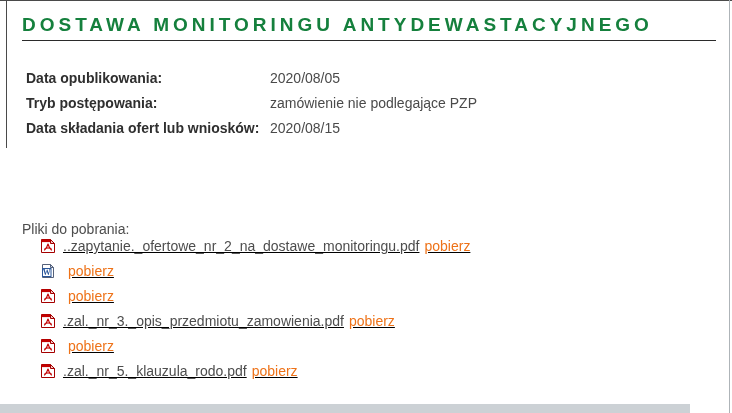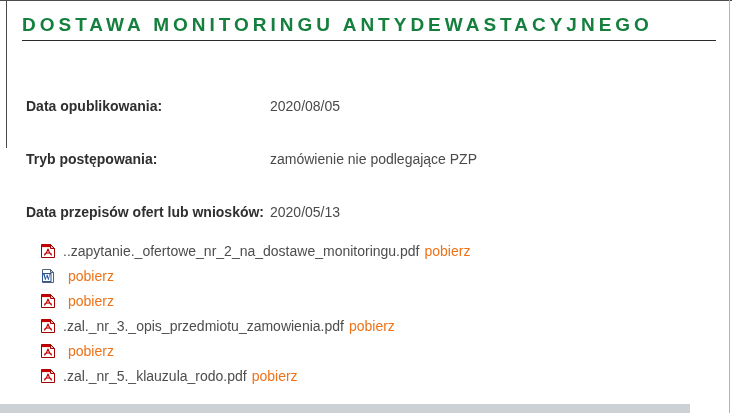--- a/index.html
+++ b/index.html
@@ -18,36 +18,36 @@
   .bottom-bar   { position: absolute; left: 0; top: 404px; width: 690px; height: 9px; background: #ccd1d5; }
 
   .title {
     position: absolute; left: 22px; top: 14px;
     font-size: 19px; font-weight: bold; letter-spacing: 4px;
     color: #696a6c; white-space: nowrap;
   }
   .title-rule { position: absolute; left: 22px; top: 40px; width: 694px; height: 1px; background: #2b2b2b; }
 
   .meta { position: absolute; left: 26px; top: 66px; }
-  .meta-row { display: flex; height: 25px; line-height: 25px; font-size: 14px; margin-top: 28px; }
+  .meta-row { display: flex; height: 25px; line-height: 25px; font-size: 14px; }
   .meta-label { font-weight: bold; color: #2f2f2f; width: 244px; flex: 0 0 244px; }
   .meta-value { color: #4a4a4a; white-space: nowrap; }
 
   .description {
     position: absolute; left: 22px; top: 146px; width: 662px;
     font-size: 14px; line-height: 27px; color: #4d4d4d;
   }
 
   .files-heading {
     position: absolute; left: 22px; top: 221px;
     font-size: 14px; color: #4d4d4d;
   }
 
   .file-list { position: absolute; left: 40px; top: 238px; list-style: none; }
-  .file-row { display: flex; align-items: center; height: 25px; font-size: 14px; white-space: nowrap; }
+  .file-row { display: flex; align-items: flex-start; height: 25px; font-size: 14px; white-space: nowrap; text-decoration: underline; }
   .file-icon { width: 16px; height: 16px; flex: 0 0 16px; margin-right: 7px; display: inline-block; }
   .file-name { color: #4d4d4d; text-decoration: none; }
   .download-link { margin-left: 5px; text-decoration: none; cursor: pointer; }
 </style>
 </head>
 <body>
 
 <div class="page">
 
   <div class="border-top"></div>
@@ -61,26 +61,27 @@
   <div class="meta">
     <div class="meta-row">
       <span class="meta-label">Data opublikowania:</span>
       <span class="meta-value">2020/08/05</span>
     </div>
     <div class="meta-row">
       <span class="meta-label">Tryb postępowania:</span>
       <span class="meta-value">zamówienie nie podlegające PZP</span>
     </div>
     <div class="meta-row">
-      <span class="meta-label">Data przepisów ofert lub wniosków:</span>
-      <span class="meta-value">2020/05/13</span>
+      <span class="meta-label">Data składania ofert lub wniosków:</span>
+      <span class="meta-value">2020/08/15</span>
     </div>
   </div>
 
 
+  <div class="files-heading">Pliki do pobrania:</div>
 
   <ul class="file-list">
 
     <li class="file-row">
       <span class="file-icon">
         <svg width="16" height="16" viewBox="0 0 16 16">
           <path d="M1.5 1.5h9l4 4v9h-13z" fill="#ffffff" stroke="#a40000" stroke-width="1"></path>
           <rect x="1.5" y="1.5" width="9" height="2.6" fill="#c40000"></rect>
           <path d="M10.5 1.5l4 4h-4z" fill="#f3c3c3" stroke="#a40000" stroke-width="1"></path>
           <path d="M8 6c-.6 2.3-1.9 4.4-3.5 6m3.5-6c.6 2.3 1.9 4.4 3.5 6M5 10.6c2-.8 4-.8 6 0" stroke="#c40000" fill="none" stroke-width="1.1" stroke-linecap="round"></path>

